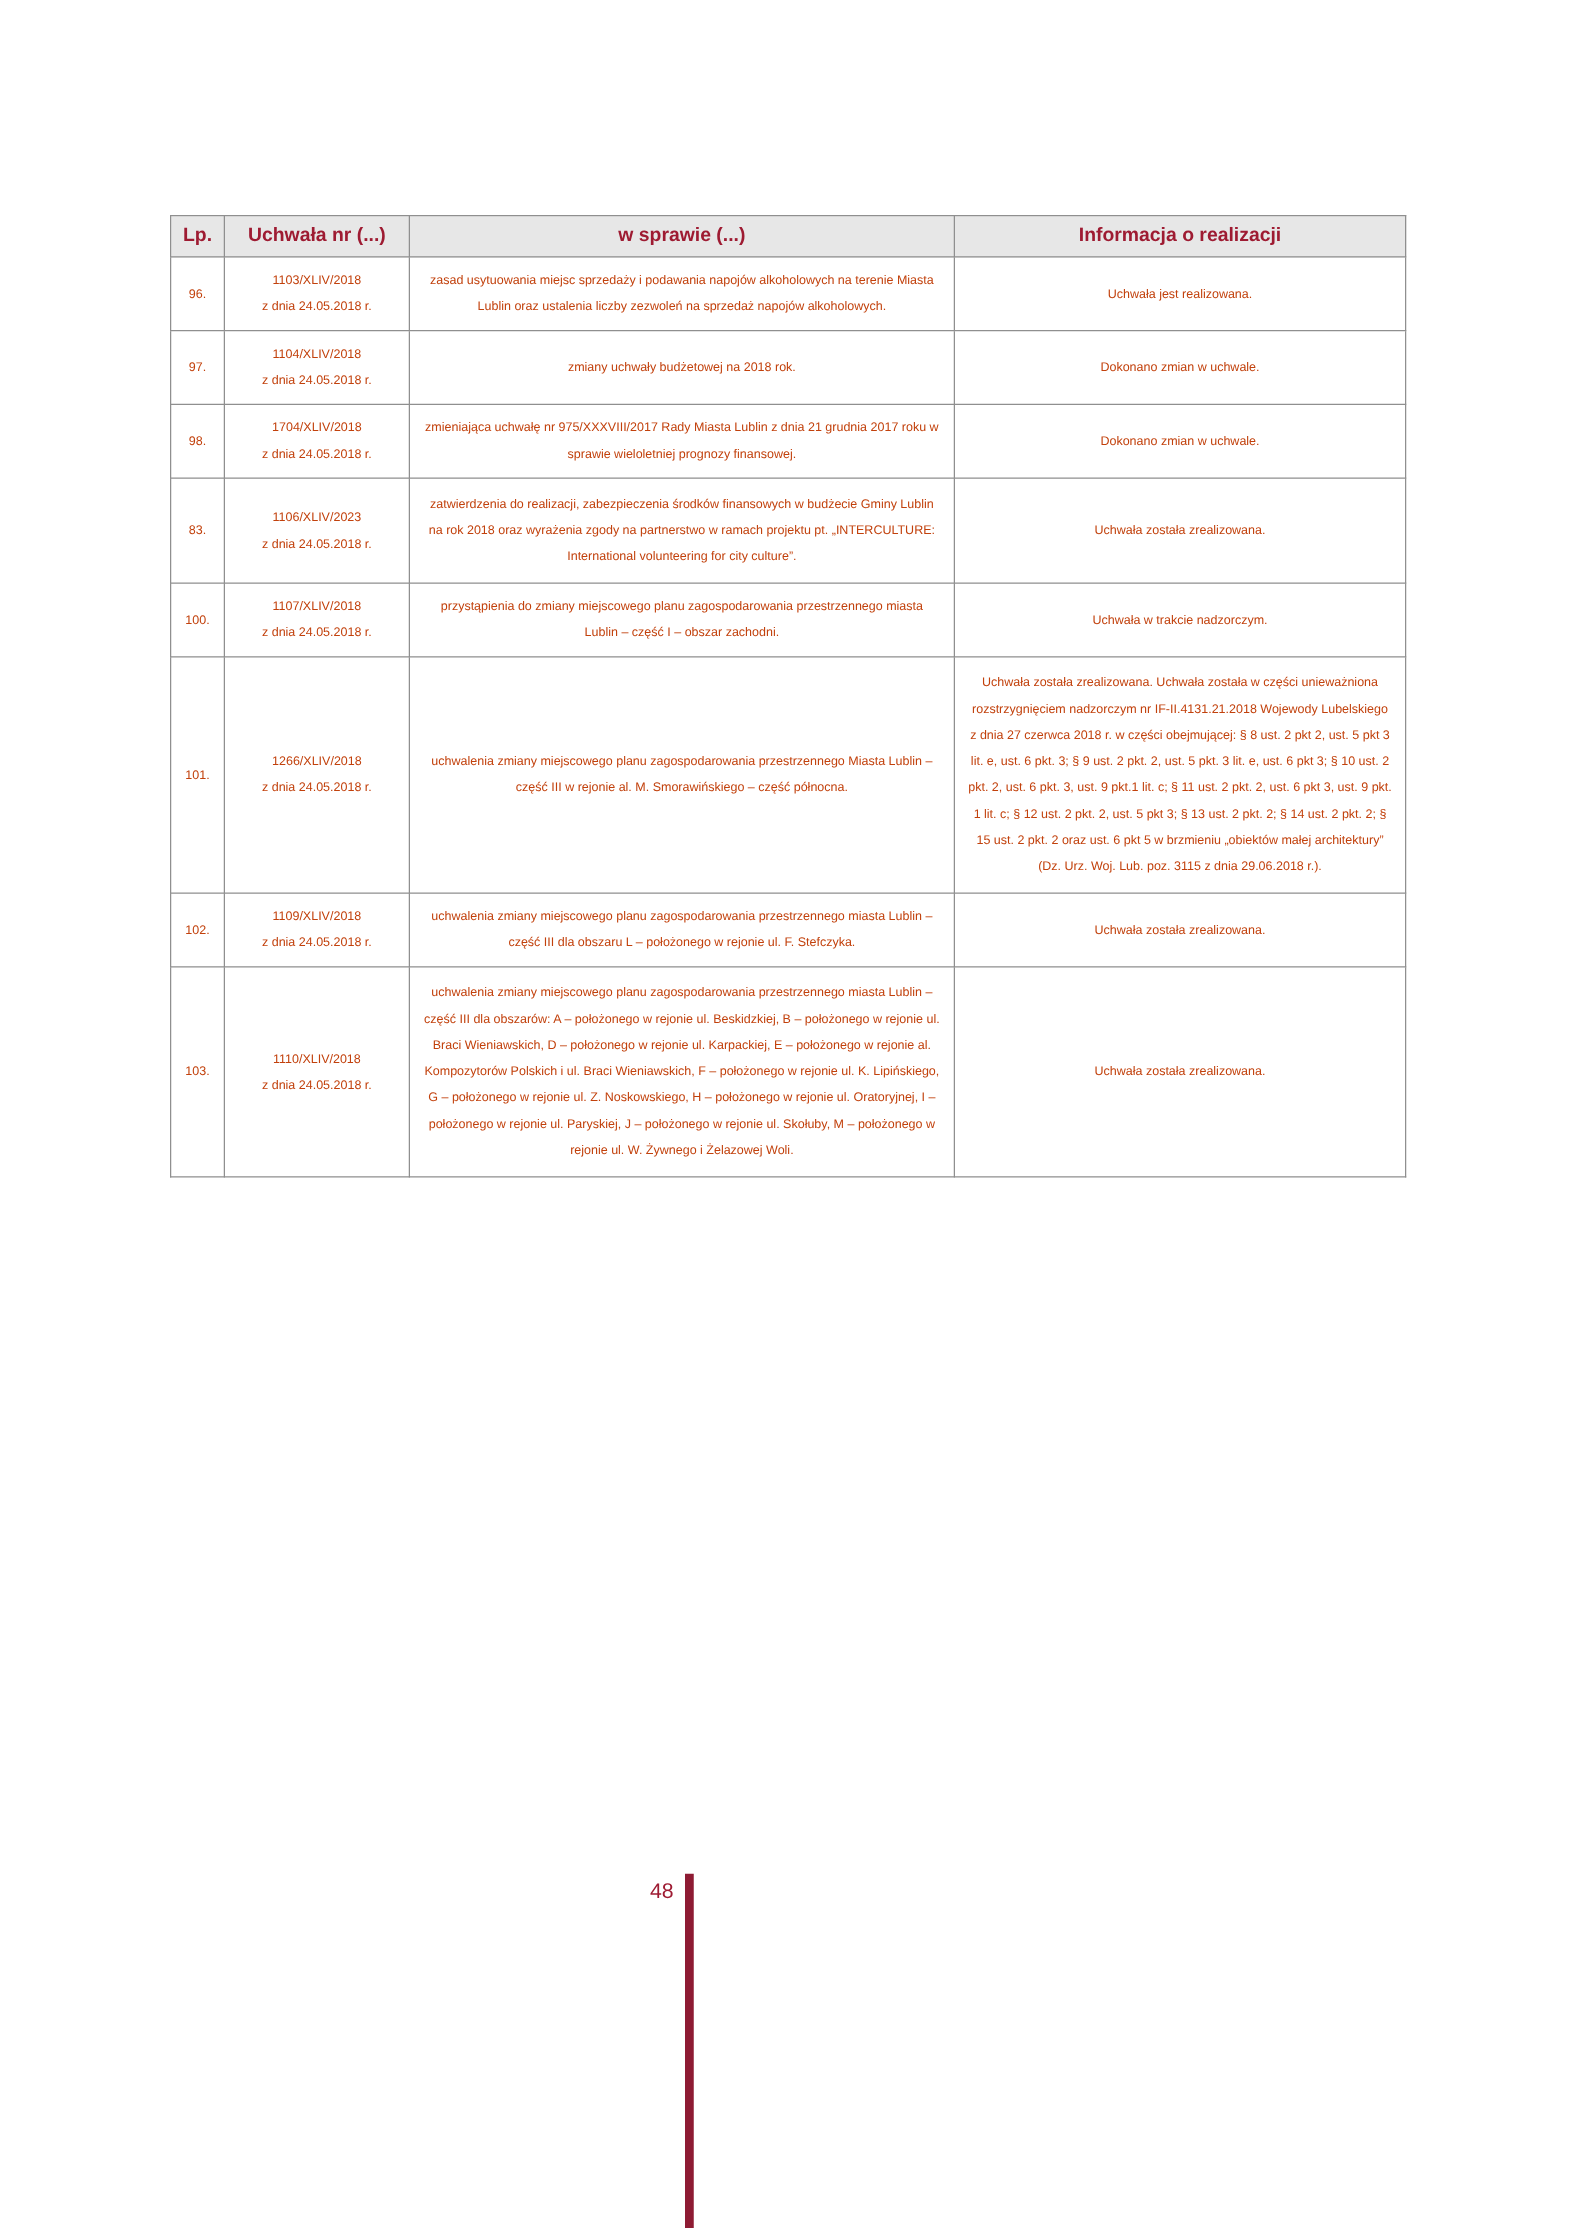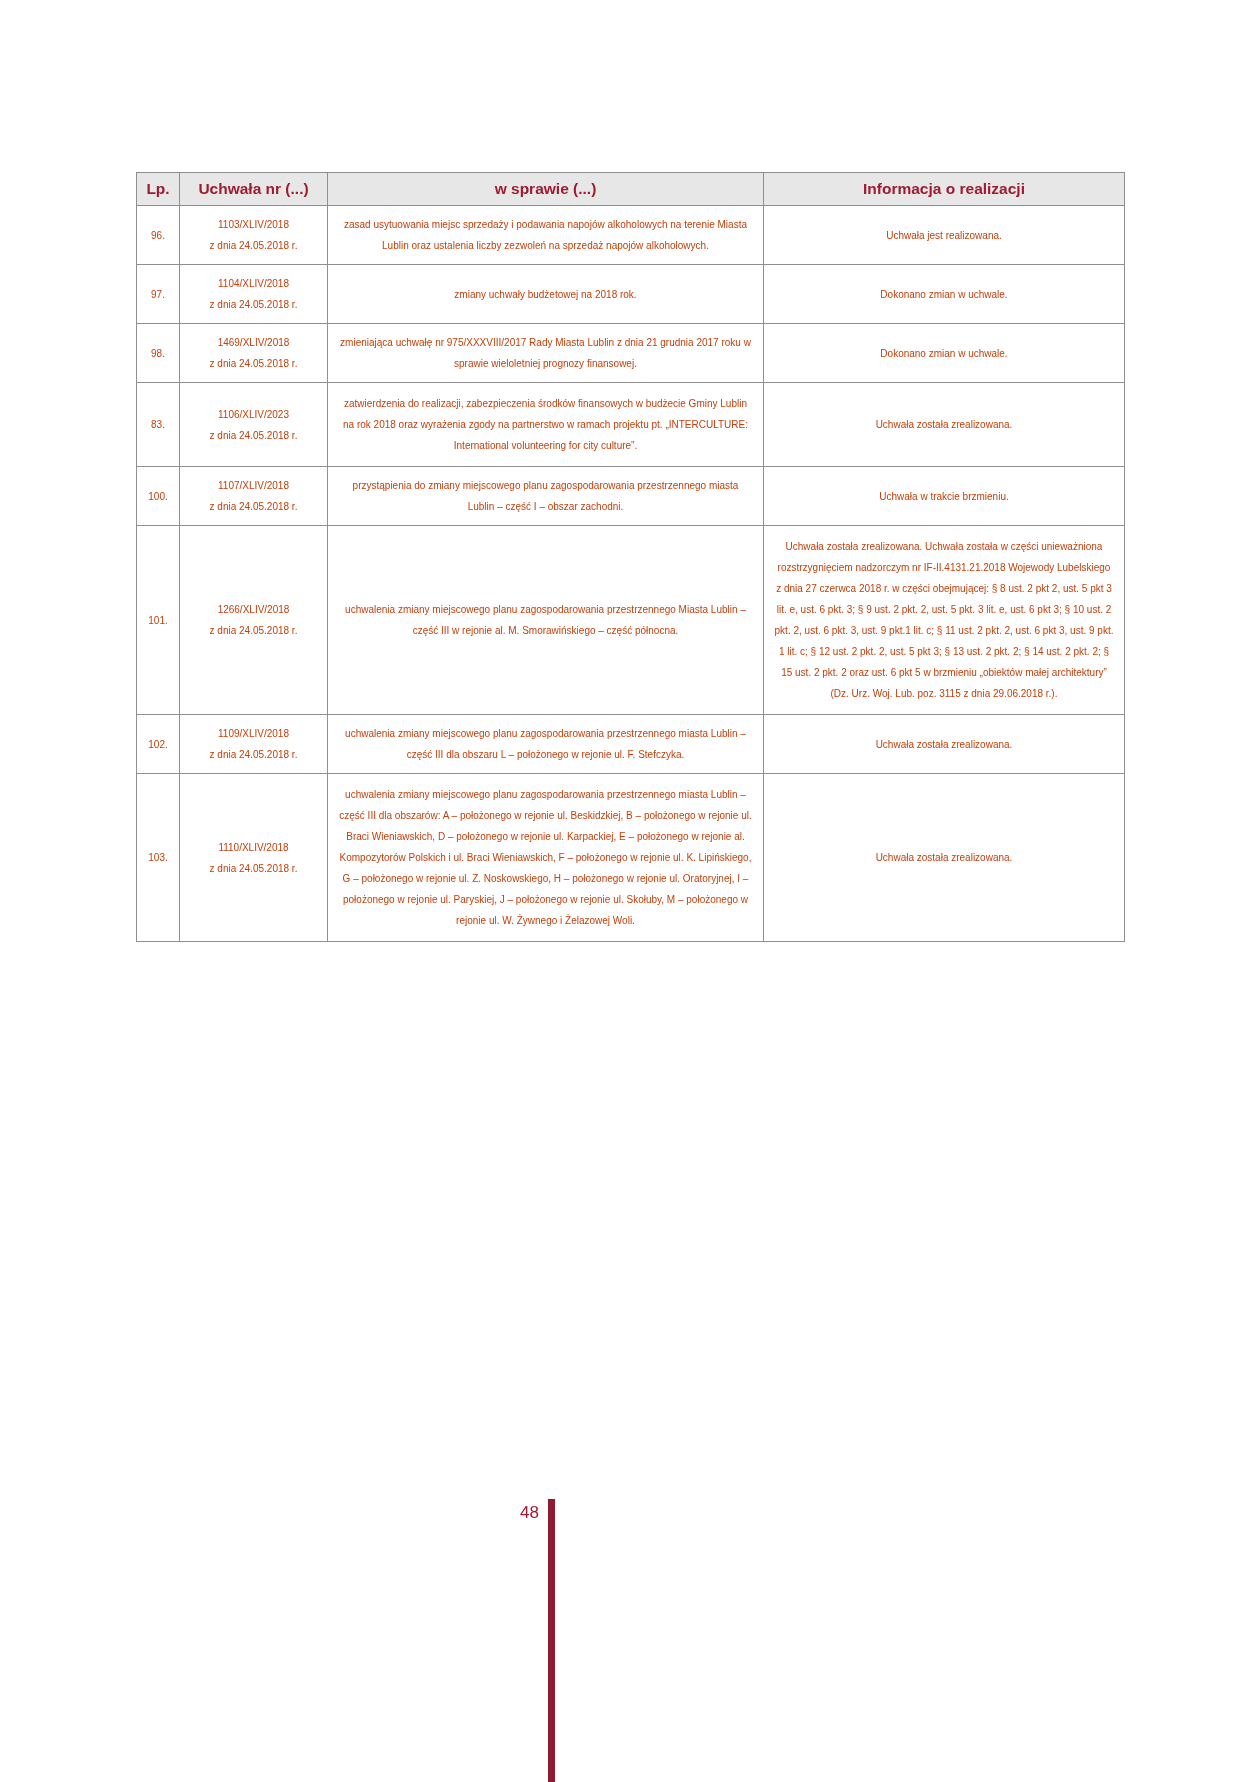--- a/index.html
+++ b/index.html
@@ -112,21 +112,21 @@
         <td class="cell-uchwala">
           <div>1104/XLIV/2018</div>
           <div>z dnia 24.05.2018 r.</div>
         </td>
         <td>zmiany uchwały budżetowej na 2018 rok.</td>
         <td>Dokonano zmian w uchwale.</td>
       </tr>
       <tr>
         <td>98.</td>
         <td class="cell-uchwala">
-          <div>1469/XLIV/2018</div>
+          <div>1704/XLIV/2018</div>
           <div>z dnia 24.05.2018 r.</div>
         </td>
         <td>zmieniająca uchwałę nr 975/XXXVIII/2017 Rady Miasta Lublin z dnia 21 grudnia 2017 roku w sprawie wieloletniej prognozy finansowej.</td>
         <td>Dokonano zmian w uchwale.</td>
       </tr>
       <tr class="row-tall">
         <td>83.</td>
         <td class="cell-uchwala">
           <div>1106/XLIV/2023</div>
           <div>z dnia 24.05.2018 r.</div>
@@ -134,21 +134,21 @@
         <td>zatwierdzenia do realizacji, zabezpieczenia środków finansowych w budżecie Gminy Lublin na rok 2018 oraz wyrażenia zgody na partnerstwo w ramach projektu pt. „INTERCULTURE: International volunteering for city culture”.</td>
         <td>Uchwała została zrealizowana.</td>
       </tr>
       <tr>
         <td>100.</td>
         <td class="cell-uchwala">
           <div>1107/XLIV/2018</div>
           <div>z dnia 24.05.2018 r.</div>
         </td>
         <td>przystąpienia do zmiany miejscowego planu zagospodarowania przestrzennego miasta Lublin – część I – obszar zachodni.</td>
-        <td>Uchwała w trakcie brzmieniu.</td>
+        <td>Uchwała w trakcie nadzorczym.</td>
       </tr>
       <tr class="row-tall">
         <td>101.</td>
         <td class="cell-uchwala">
           <div>1266/XLIV/2018</div>
           <div>z dnia 24.05.2018 r.</div>
         </td>
         <td>uchwalenia zmiany miejscowego planu zagospodarowania przestrzennego Miasta Lublin – część III w rejonie al. M. Smorawińskiego – część północna.</td>
         <td>Uchwała została zrealizowana. Uchwała została w części unieważniona rozstrzygnięciem nadzorczym nr IF-II.4131.21.2018 Wojewody Lubelskiego z dnia 27 czerwca 2018 r. w części obejmującej: § 8 ust. 2 pkt 2, ust. 5 pkt 3 lit. e, ust. 6 pkt. 3; § 9 ust. 2 pkt. 2, ust. 5 pkt. 3 lit. e, ust. 6 pkt 3; § 10 ust. 2 pkt. 2, ust. 6 pkt. 3, ust. 9 pkt.1 lit. c; § 11 ust. 2 pkt. 2, ust. 6 pkt 3, ust. 9 pkt. 1 lit. c; § 12 ust. 2 pkt. 2, ust. 5 pkt 3; § 13 ust. 2 pkt. 2; § 14 ust. 2 pkt. 2; § 15 ust. 2 pkt. 2 oraz ust. 6 pkt 5 w brzmieniu „obiektów małej architektury” (Dz. Urz. Woj. Lub. poz. 3115 z dnia 29.06.2018 r.).</td>
       </tr>

